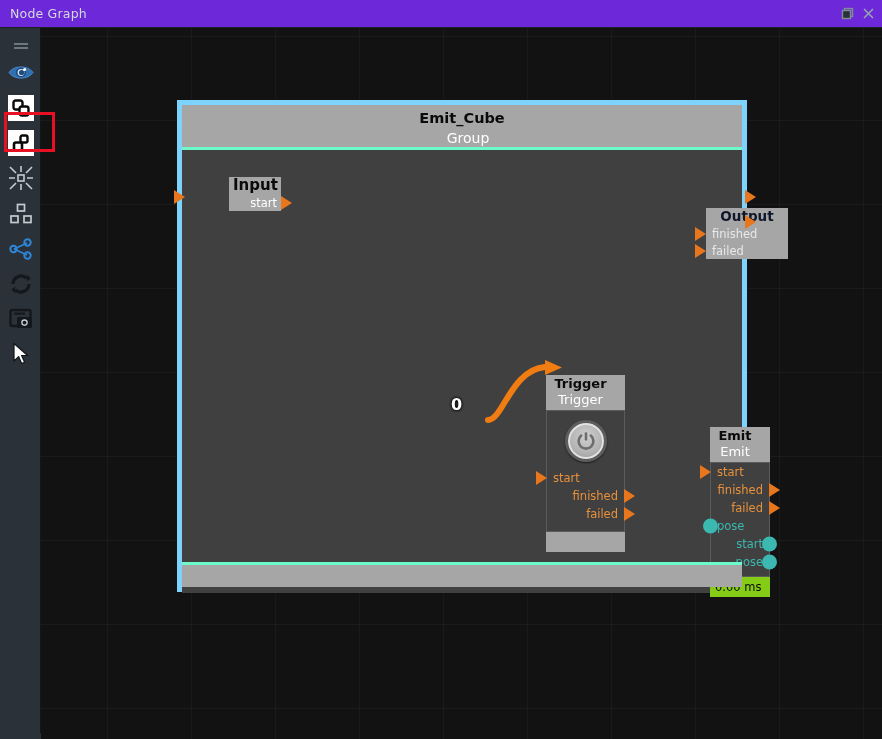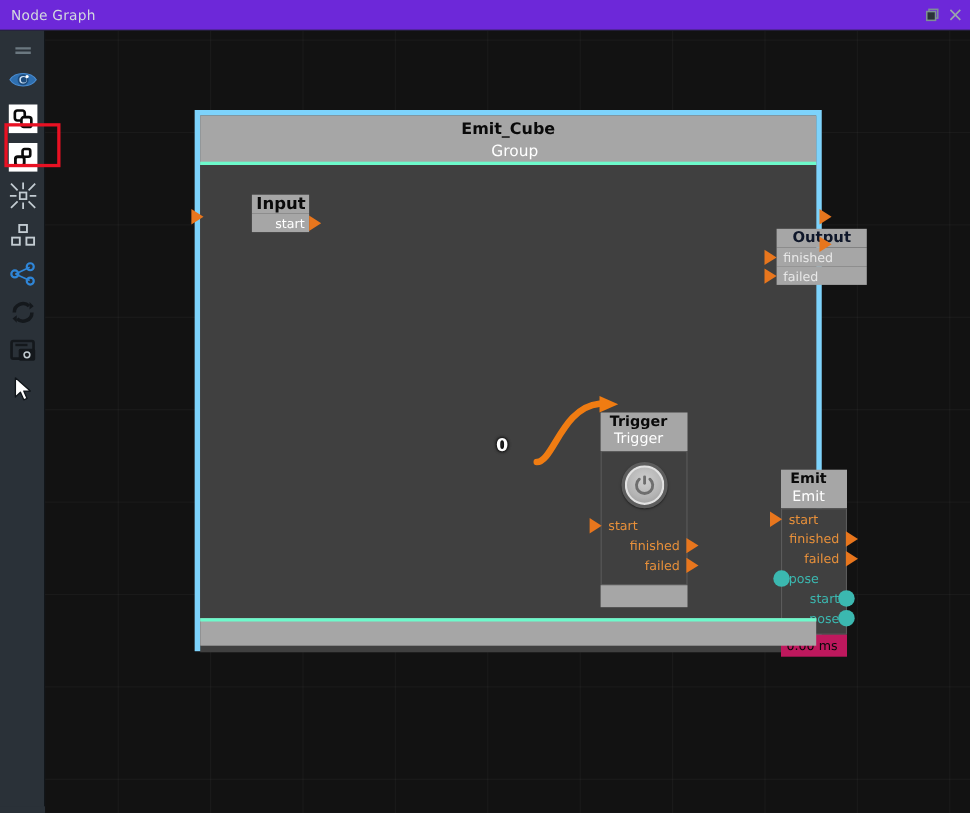--- a/index.html
+++ b/index.html
@@ -156,21 +156,21 @@
     width: 42px; height: 42px; border-radius: 50%;
     background: radial-gradient(circle at 50% 38%, #cfcfcf 0%, #b4b4b4 55%, #8e8e8e 100%);
     border: 3px solid #5d5d5d;
     box-shadow: inset 0 0 0 2px #e2e2e2, 0 1px 2px rgba(0,0,0,.55);
     display: flex; align-items: center; justify-content: center;
   }
 
   
   #emit-node { left: 528px; top: 285px; width: 60px; margin-top: 37px; }
   #emit-time {
-    background: #be185d; font-size: 11.5px; color: #0a0a0a;
+    background: #84cc16; font-size: 11.5px; color: #0a0a0a;
     padding: 2px 5px; line-height: 16px;
   }
 
   
   #edges { position: absolute; left: 0; top: 0; width: 841px; height: 711px; pointer-events: none; }
   #edge-label {
     position: absolute; left: 410px; top: 367px;
     font-size: 16px; font-weight: bold; color: #ffffff;
     text-shadow: 0 0 3px #000, 0 0 3px #000;
   }

